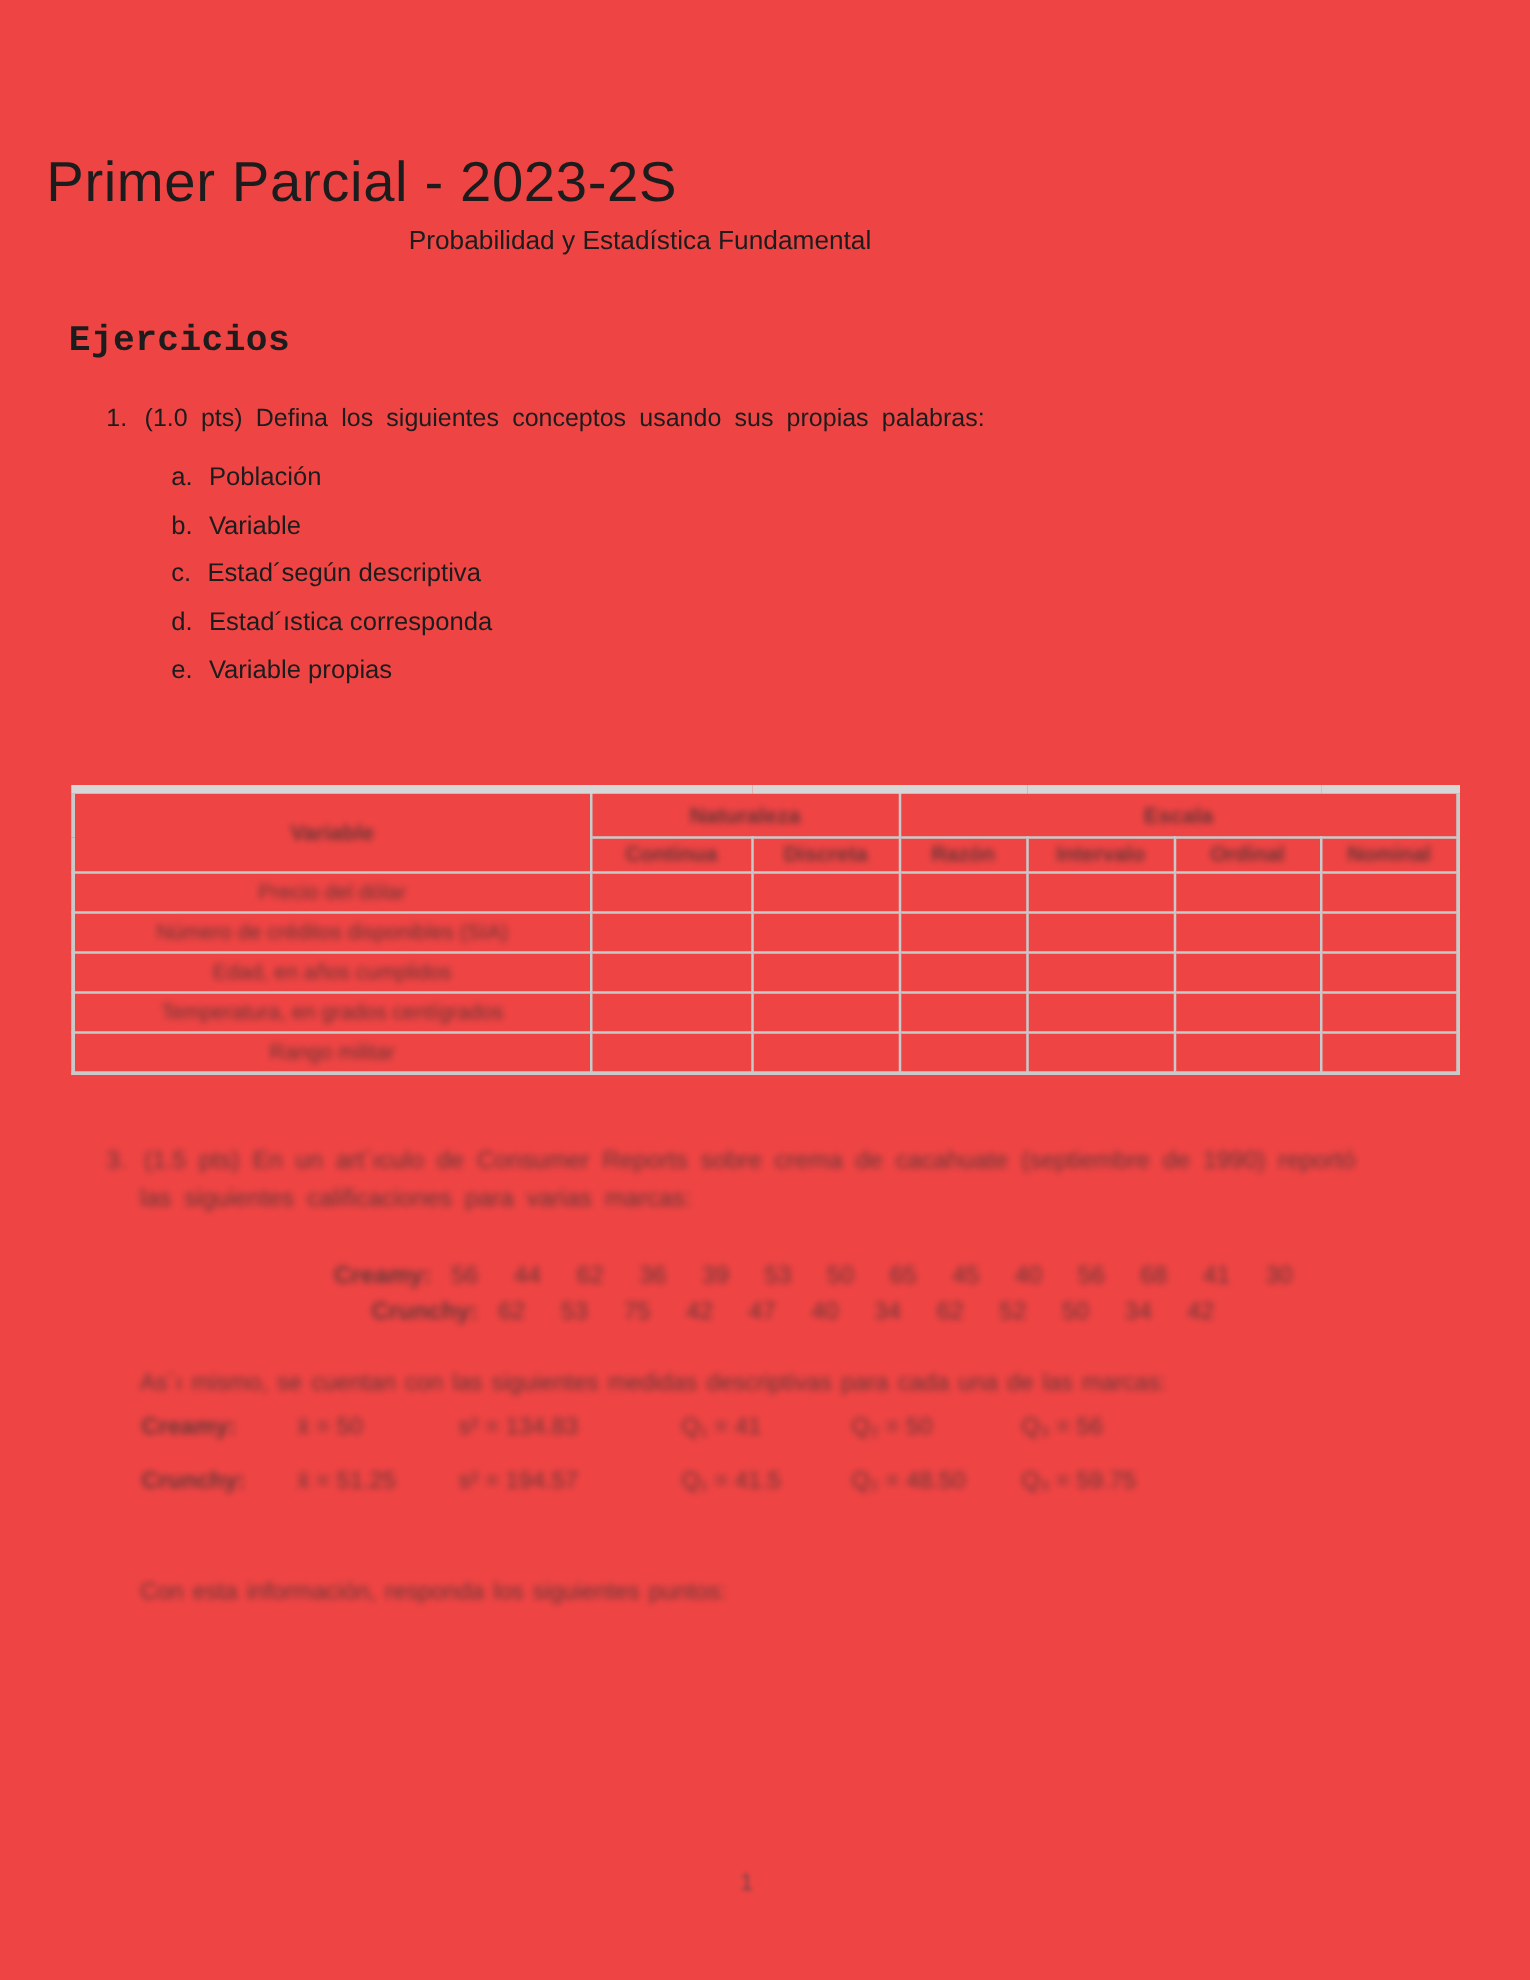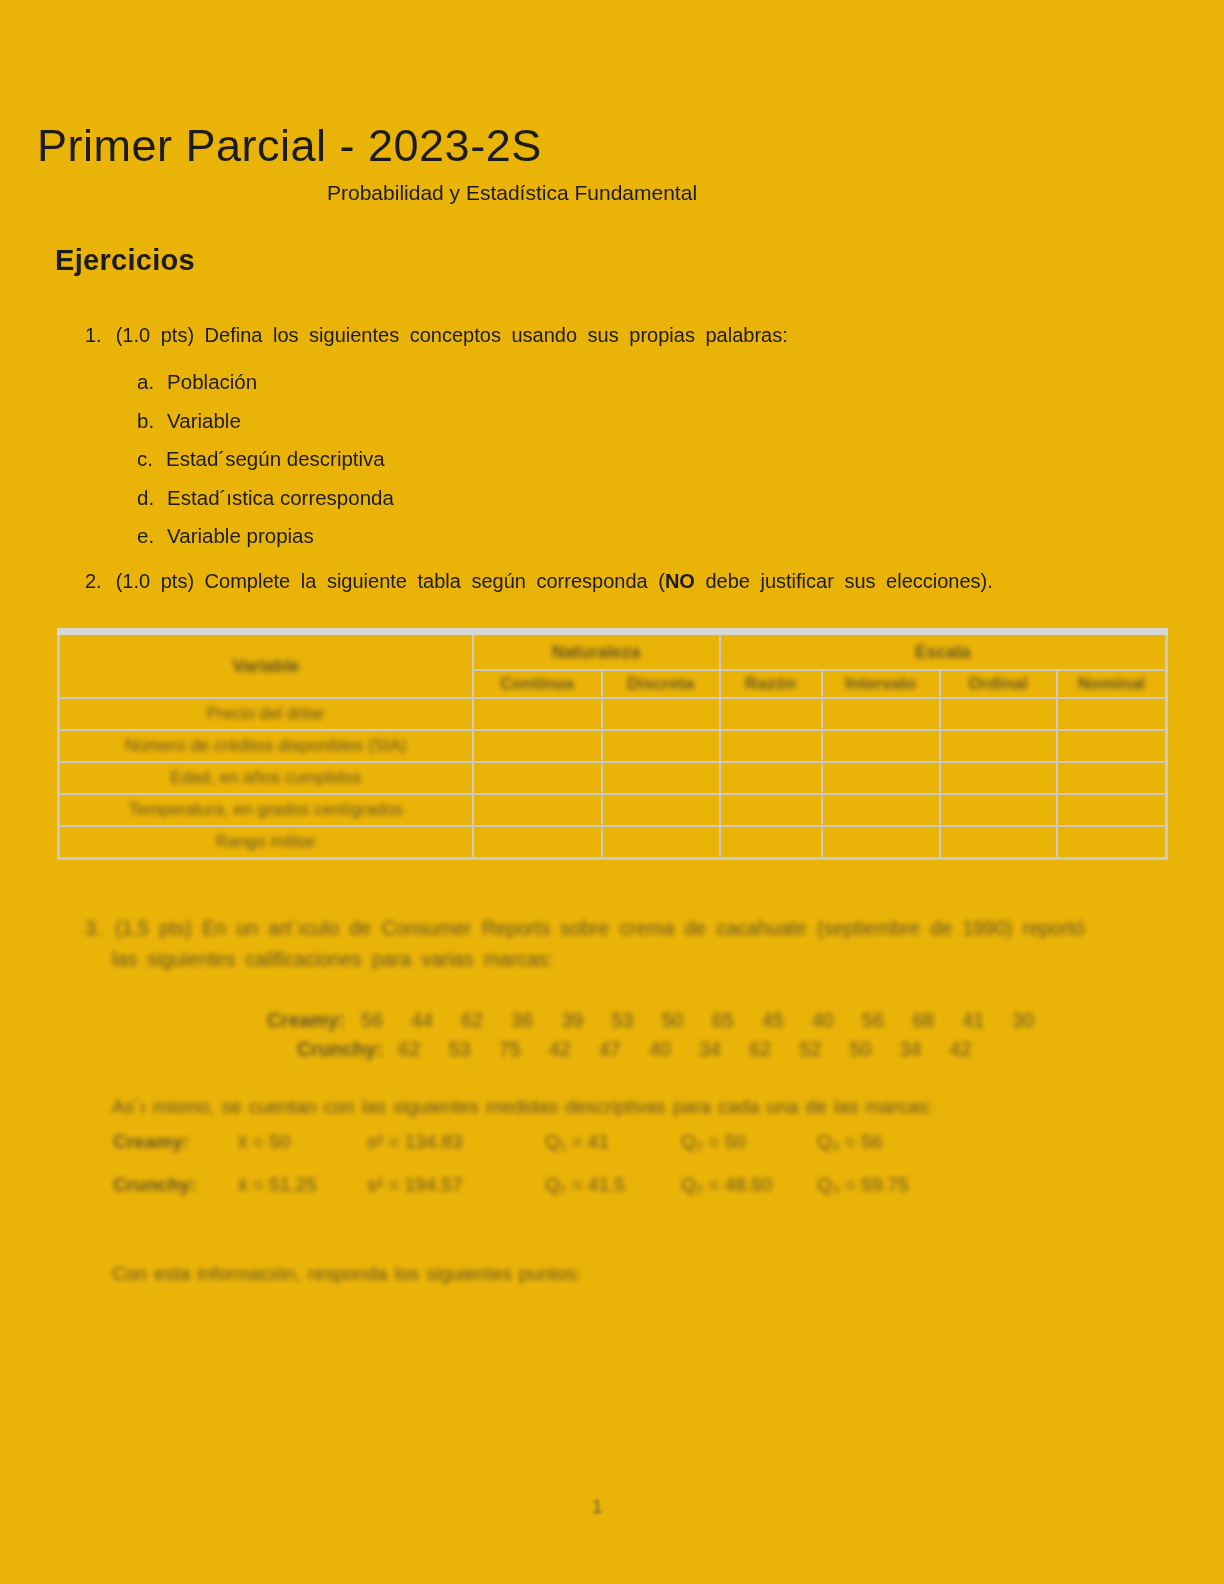--- a/index.html
+++ b/index.html
@@ -1,24 +1,24 @@
 <!DOCTYPE html>
 <html><head>
 <meta charset="utf-8">
 <style>
   html,body { margin:0; padding:0; background:#ffffff; }
   .page {
-    position:relative; width:1224px; height:1584px; background:#eab308;
+    position:relative; width:1224px; height:1584px; background:#ef4444;
     font-family:"Liberation Sans","DejaVu Sans",sans-serif; color:#1c1c1c; overflow:hidden;
   }
   .abs { position:absolute; }
 
   .title    { left:37px;  top:120px; font-size:45px; font-weight:500; letter-spacing:.5px; }
   .subtitle { left:327px; top:181px; font-size:21px; font-weight:400; }
-  .heading  { left:55px;  top:244px; font-size:29px; font-weight:700; letter-spacing:.3px; }
+  .heading  { left:55px;  top:256px; font-size:29px; font-weight:700; letter-spacing:.3px;font-family:Liberation Mono, monospace; }
 
   .bodytext { font-size:20px; word-spacing:5px; white-space:nowrap; }
   .ex-line  { display:flex; gap:14px; }
   .list-item{ left:137px; font-size:20.5px; display:flex; gap:13px; white-space:nowrap; }
   .bold     { font-weight:700; }
 
   
   .vtable {
     position:absolute; left:57px; top:628px; width:1108px;
     border-collapse:collapse; table-layout:fixed;
@@ -73,23 +73,20 @@
   </div>
   <div class="abs list-item" style="top:486px;">
     <span>d.</span>
     <span>Estad´ıstica corresponda</span>
   </div>
   <div class="abs list-item" style="top:524px;">
     <span>e.</span>
     <span>Variable propias</span>
   </div>
 
-  <div class="abs bodytext" style="left:85px; top:570px;">
-    <span style="margin-right:14px;">2.</span><span>(1.0 pts) Complete la siguiente tabla según corresponda (</span><span class="bold">NO</span><span> debe justificar sus elecciones).</span>
-  </div>
 
   <table class="vtable">
     <colgroup>
       <col style="width:414px">
         <col style="width:129px">
         <col style="width:118px">
       <col style="width:102px">
         <col style="width:118px">
         <col style="width:117px">
         <col style="width:110px">

